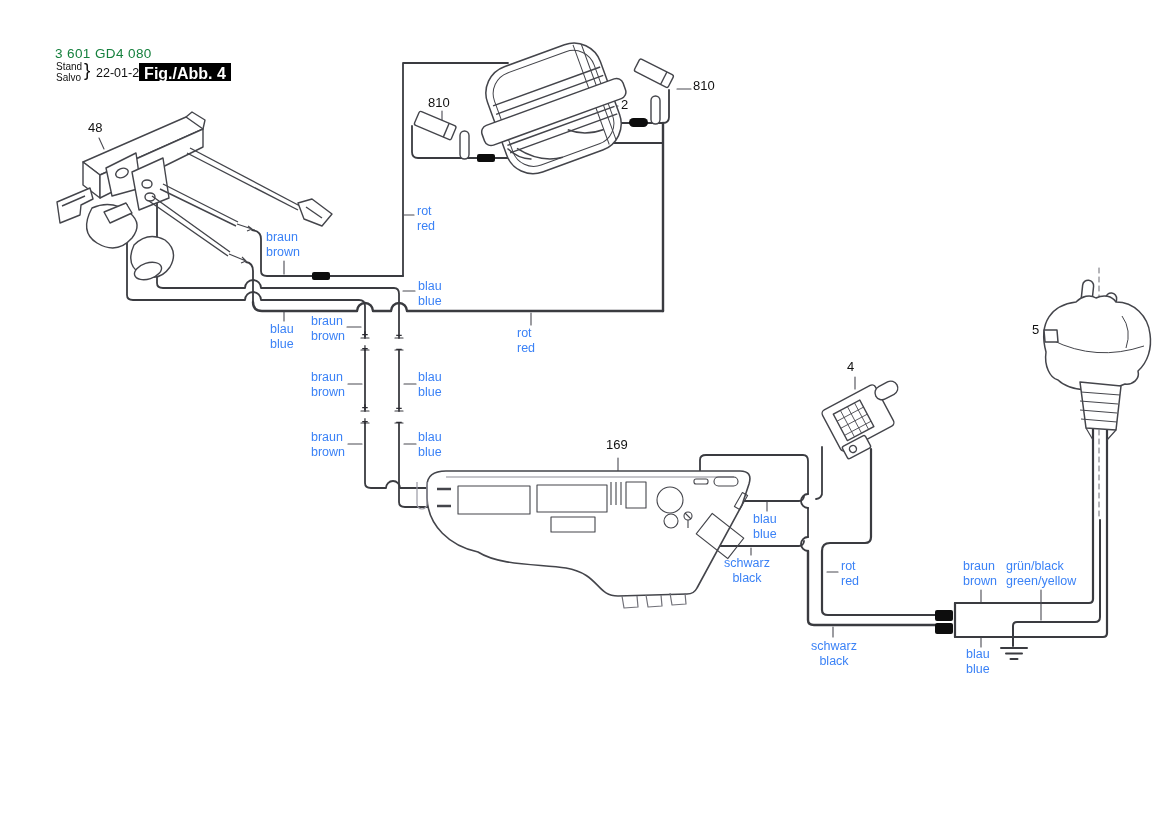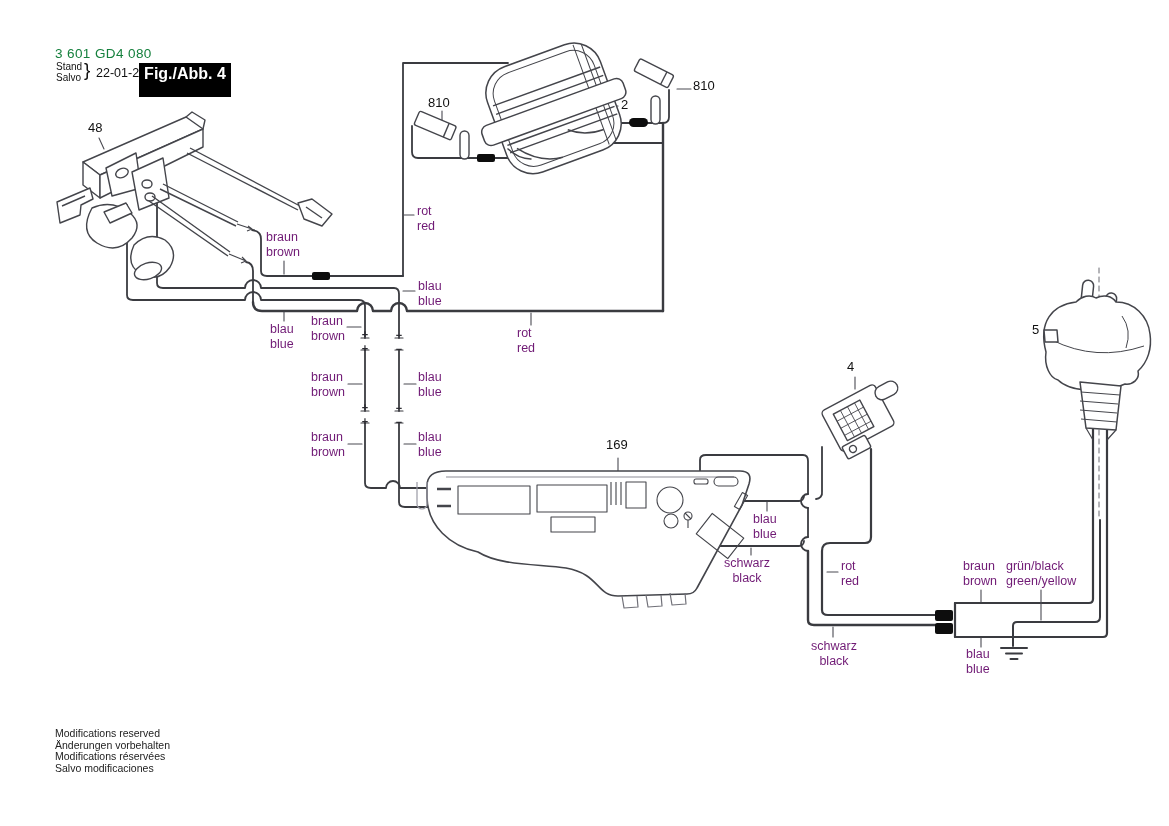--- a/index.html
+++ b/index.html
@@ -1,27 +1,27 @@
 <!DOCTYPE html>
 <html><head>
 <meta charset="utf-8">
 <style>
   html,body{margin:0;padding:0;background:#ffffff;}
   .stage{position:relative;width:1169px;height:826px;background:#ffffff;overflow:hidden;
          font-family:"Liberation Sans","DejaVu Sans",sans-serif;color:#1c1c1e;}
   .stage svg{position:absolute;left:0;top:0;}
-  .lbl{position:absolute;font-size:12.5px;line-height:15px;color:#701a75;white-space:nowrap;}
+  .lbl{position:absolute;font-size:12.5px;line-height:15px;color:#3b82f6;white-space:nowrap;}
   .lbl.ctr{text-align:center;}
   .plbl{position:absolute;font-size:13px;font-weight:normal;color:#111;white-space:nowrap;}
   .pm{position:absolute;width:12px;text-align:center;font-size:11px;font-weight:bold;color:#2a2a30;}
   .hdr-pn{position:absolute;left:55px;top:46px;font-size:13.5px;letter-spacing:0.4px;color:#15803d;}
   .hdr-issue{position:absolute;left:56px;top:61px;font-size:10px;line-height:11px;color:#111;}
   .hdr-brace{position:absolute;left:84px;top:59px;font-size:19px;color:#111;}
   .hdr-date{position:absolute;left:96px;top:66px;font-size:12.5px;color:#111;}
-  .fig-box{position:absolute;left:139px;top:63px;width:92px;height:34px;background:#000;
+  .fig-box{position:absolute;left:139px;top:63px;width:92px;height:18px;background:#000;
            color:#fff;font-size:16px;font-weight:bold;text-align:center;line-height:22px;}
   .footer{position:absolute;left:55px;top:728px;font-size:10.5px;line-height:11.5px;color:#222;}
 </style>
 </head>
 <body>
 
 <div class="stage">
 
   <svg width="1169" height="826" viewBox="0 0 1169 826">
     <g fill="none" stroke="#3a3b40" stroke-width="1.8" stroke-linecap="round" stroke-linejoin="round">
@@ -273,20 +273,14 @@
 
   <div class="pm" style="left:359px;top:328px">+</div>
   <div class="pm" style="left:359px;top:342px">+</div>
   <div class="pm" style="left:359px;top:401px">+</div>
   <div class="pm" style="left:359px;top:415px">+</div>
   <div class="pm" style="left:393px;top:329px">−</div>
   <div class="pm" style="left:393px;top:343px">−</div>
   <div class="pm" style="left:393px;top:402px">−</div>
   <div class="pm" style="left:393px;top:416px">−</div>
 
-  <div class="footer">
-    <div>Modifications reserved</div>
-    <div>Änderungen vorbehalten</div>
-    <div>Modifications réservées</div>
-    <div>Salvo modificaciones</div>
-  </div>
 
 </div>
 
 </body></html>

